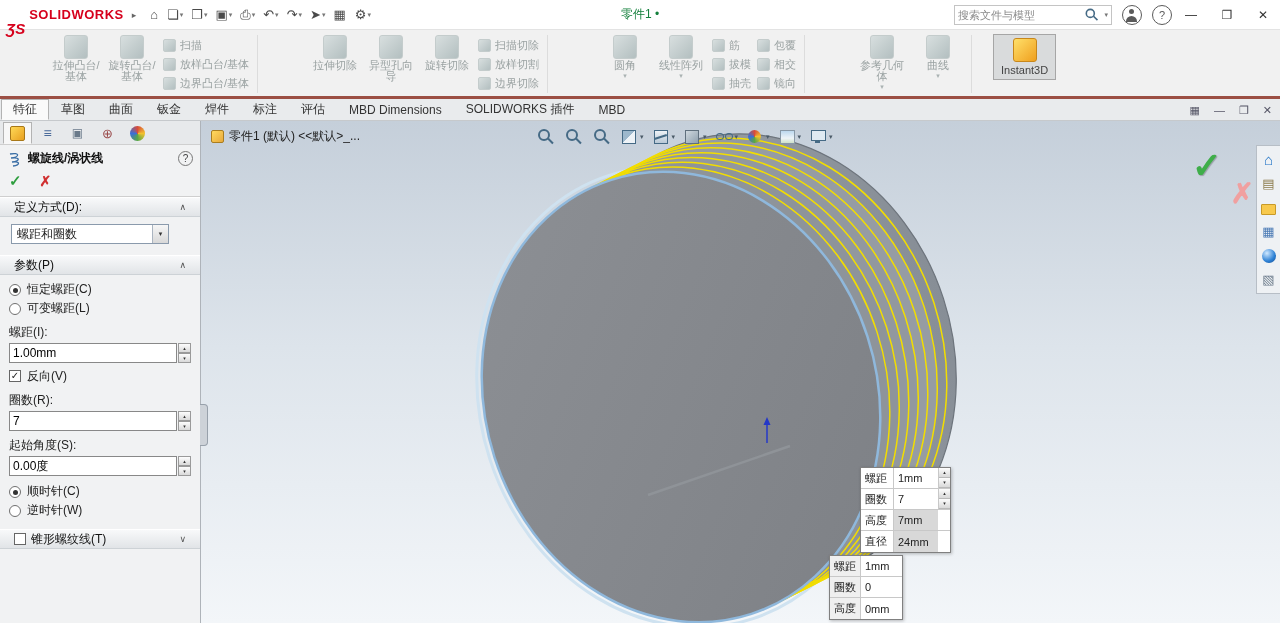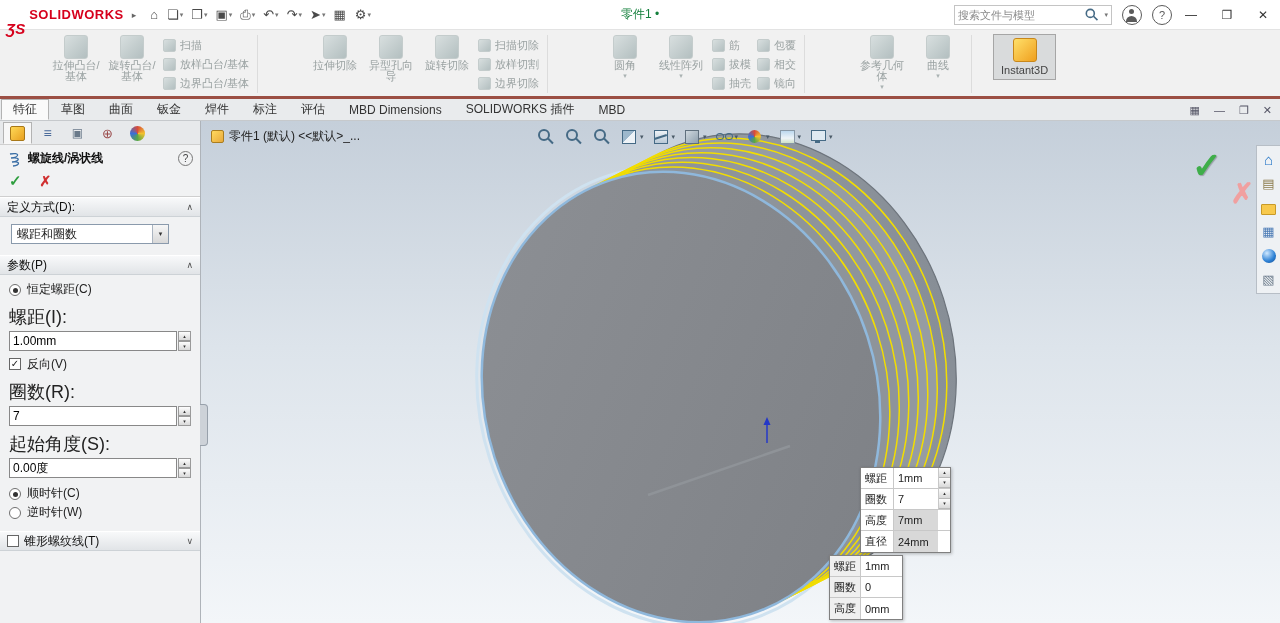--- a/index.html
+++ b/index.html
@@ -67,32 +67,32 @@
   [data-kind="pm-dimx"]::before    { content:"⊕"; color:#9a4a4a; font-size:13px; }
   [data-kind="pm-display"] { border-radius:50%; background:conic-gradient(#d84b3a,#f2c12e,#58a746,#3a6fd8,#d84b3a); }
 
   .pm-header { display:flex; align-items:center; gap:5px; padding:5px 7px 3px 7px; }
   .pm-title { font-weight:bold; font-size:12px; color:#111; flex:1; }
   .pm-help { width:15px; height:15px; border:1px solid #777; border-radius:50%; font-size:10px;
     display:flex; align-items:center; justify-content:center; color:#444; flex:none; }
   .pm-okrow { display:flex; align-items:center; gap:18px; padding:2px 9px 6px 9px; border-bottom:1px solid #cfcfcf; }
   .pm-ok { color:#2e9e3e; font-size:15px; font-weight:bold; }
   .pm-cancel { color:#d03030; font-size:14px; font-weight:bold; }
-  .pm-section-hdr { height:20px; flex:none; display:flex; align-items:center; gap:5px; padding:0 7px;
+  .pm-section-hdr { height:20px; flex:none; display:flex; align-items:center; gap:5px; padding:0 14px;
     background:linear-gradient(#f8f9fa,#e1e4e7); border-top:1px solid #fff; border-bottom:1px solid #cdd2d6; font-size:12px; color:#111; }
   .pm-chevron { margin-left:auto; font-size:9px; color:#555; }
   .pm-body { padding:5px 9px 9px 9px; display:flex; flex-direction:column; }
   .combo { height:20px; background:#fff; border:1px solid #8a9aac; display:flex; align-items:center; font-size:12px;
     padding-left:5px; margin:2px 22px 2px 2px; }
   .combo-btn { margin-left:auto; width:16px; height:100%; background:linear-gradient(#f6f6f6,#d8d8d8);
     border-left:1px solid #aab4c0; display:flex; align-items:center; justify-content:center; font-size:7px; color:#333; }
   .radio-row { display:flex; align-items:center; gap:6px; height:19px; font-size:12px; }
   .radio { width:12px; height:12px; border:1px solid #707070; border-radius:50%; background:#fff; position:relative; flex:none; }
   .radio.sel::after { content:""; position:absolute; left:3px; top:3px; width:5px; height:5px; background:#333; border-radius:50%; }
-  .fld-label { font-size:18px; margin:6px 0 2px 0; }
+  .fld-label { font-size:12px; margin:6px 0 2px 0; }
   .fld-row { display:flex; align-items:stretch; height:20px; margin-right:0; }
   .fld-input { flex:1; border:1px solid #888; background:#fff; font-size:12px; padding:0 3px; font-family:inherit; min-width:0; }
   .spin { width:13px; display:flex; flex-direction:column; margin-left:1px; flex:none; }
   .spin-btn { flex:1; background:linear-gradient(#fdfdfd,#d9d9d9); border:1px solid #9a9a9a;
     font-size:5px; line-height:5px; display:flex; align-items:center; justify-content:center; color:#333; }
   .check-row { display:flex; align-items:center; gap:6px; height:20px; font-size:12px; margin-top:3px; }
   .checkbox { width:12px; height:12px; border:1px solid #666; background:#fff; display:flex; align-items:center;
     justify-content:center; font-size:10px; line-height:10px; color:#222; flex:none; }
   .splitter-tab { position:absolute; right:-8px; top:283px; width:8px; height:42px; background:#cdd2d8;
     border:1px solid #98a1ab; border-left:0; border-radius:0 4px 4px 0; z-index:20; }
@@ -480,20 +480,24 @@
       </div>
 
       <div class="pm-section-hdr">
         <span>参数(P)</span>
         <span class="pm-chevron">∧</span>
       </div>
       <div class="pm-body">
         <div class="radio-row">
           <span class="radio sel"></span>
           <span>恒定螺距(C)</span>
+        </div>
+        <div class="radio-row">
+          <span class="radio"></span>
+          <span>可变螺距(L)</span>
         </div>
 
         <div class="fld-label">螺距(I):</div>
         <div class="fld-row">
           <input class="fld-input" value="1.00mm" style="">
           <span class="spin">
             <span class="spin-btn">▴</span>
             <span class="spin-btn">▾</span>
           </span>
         </div>

